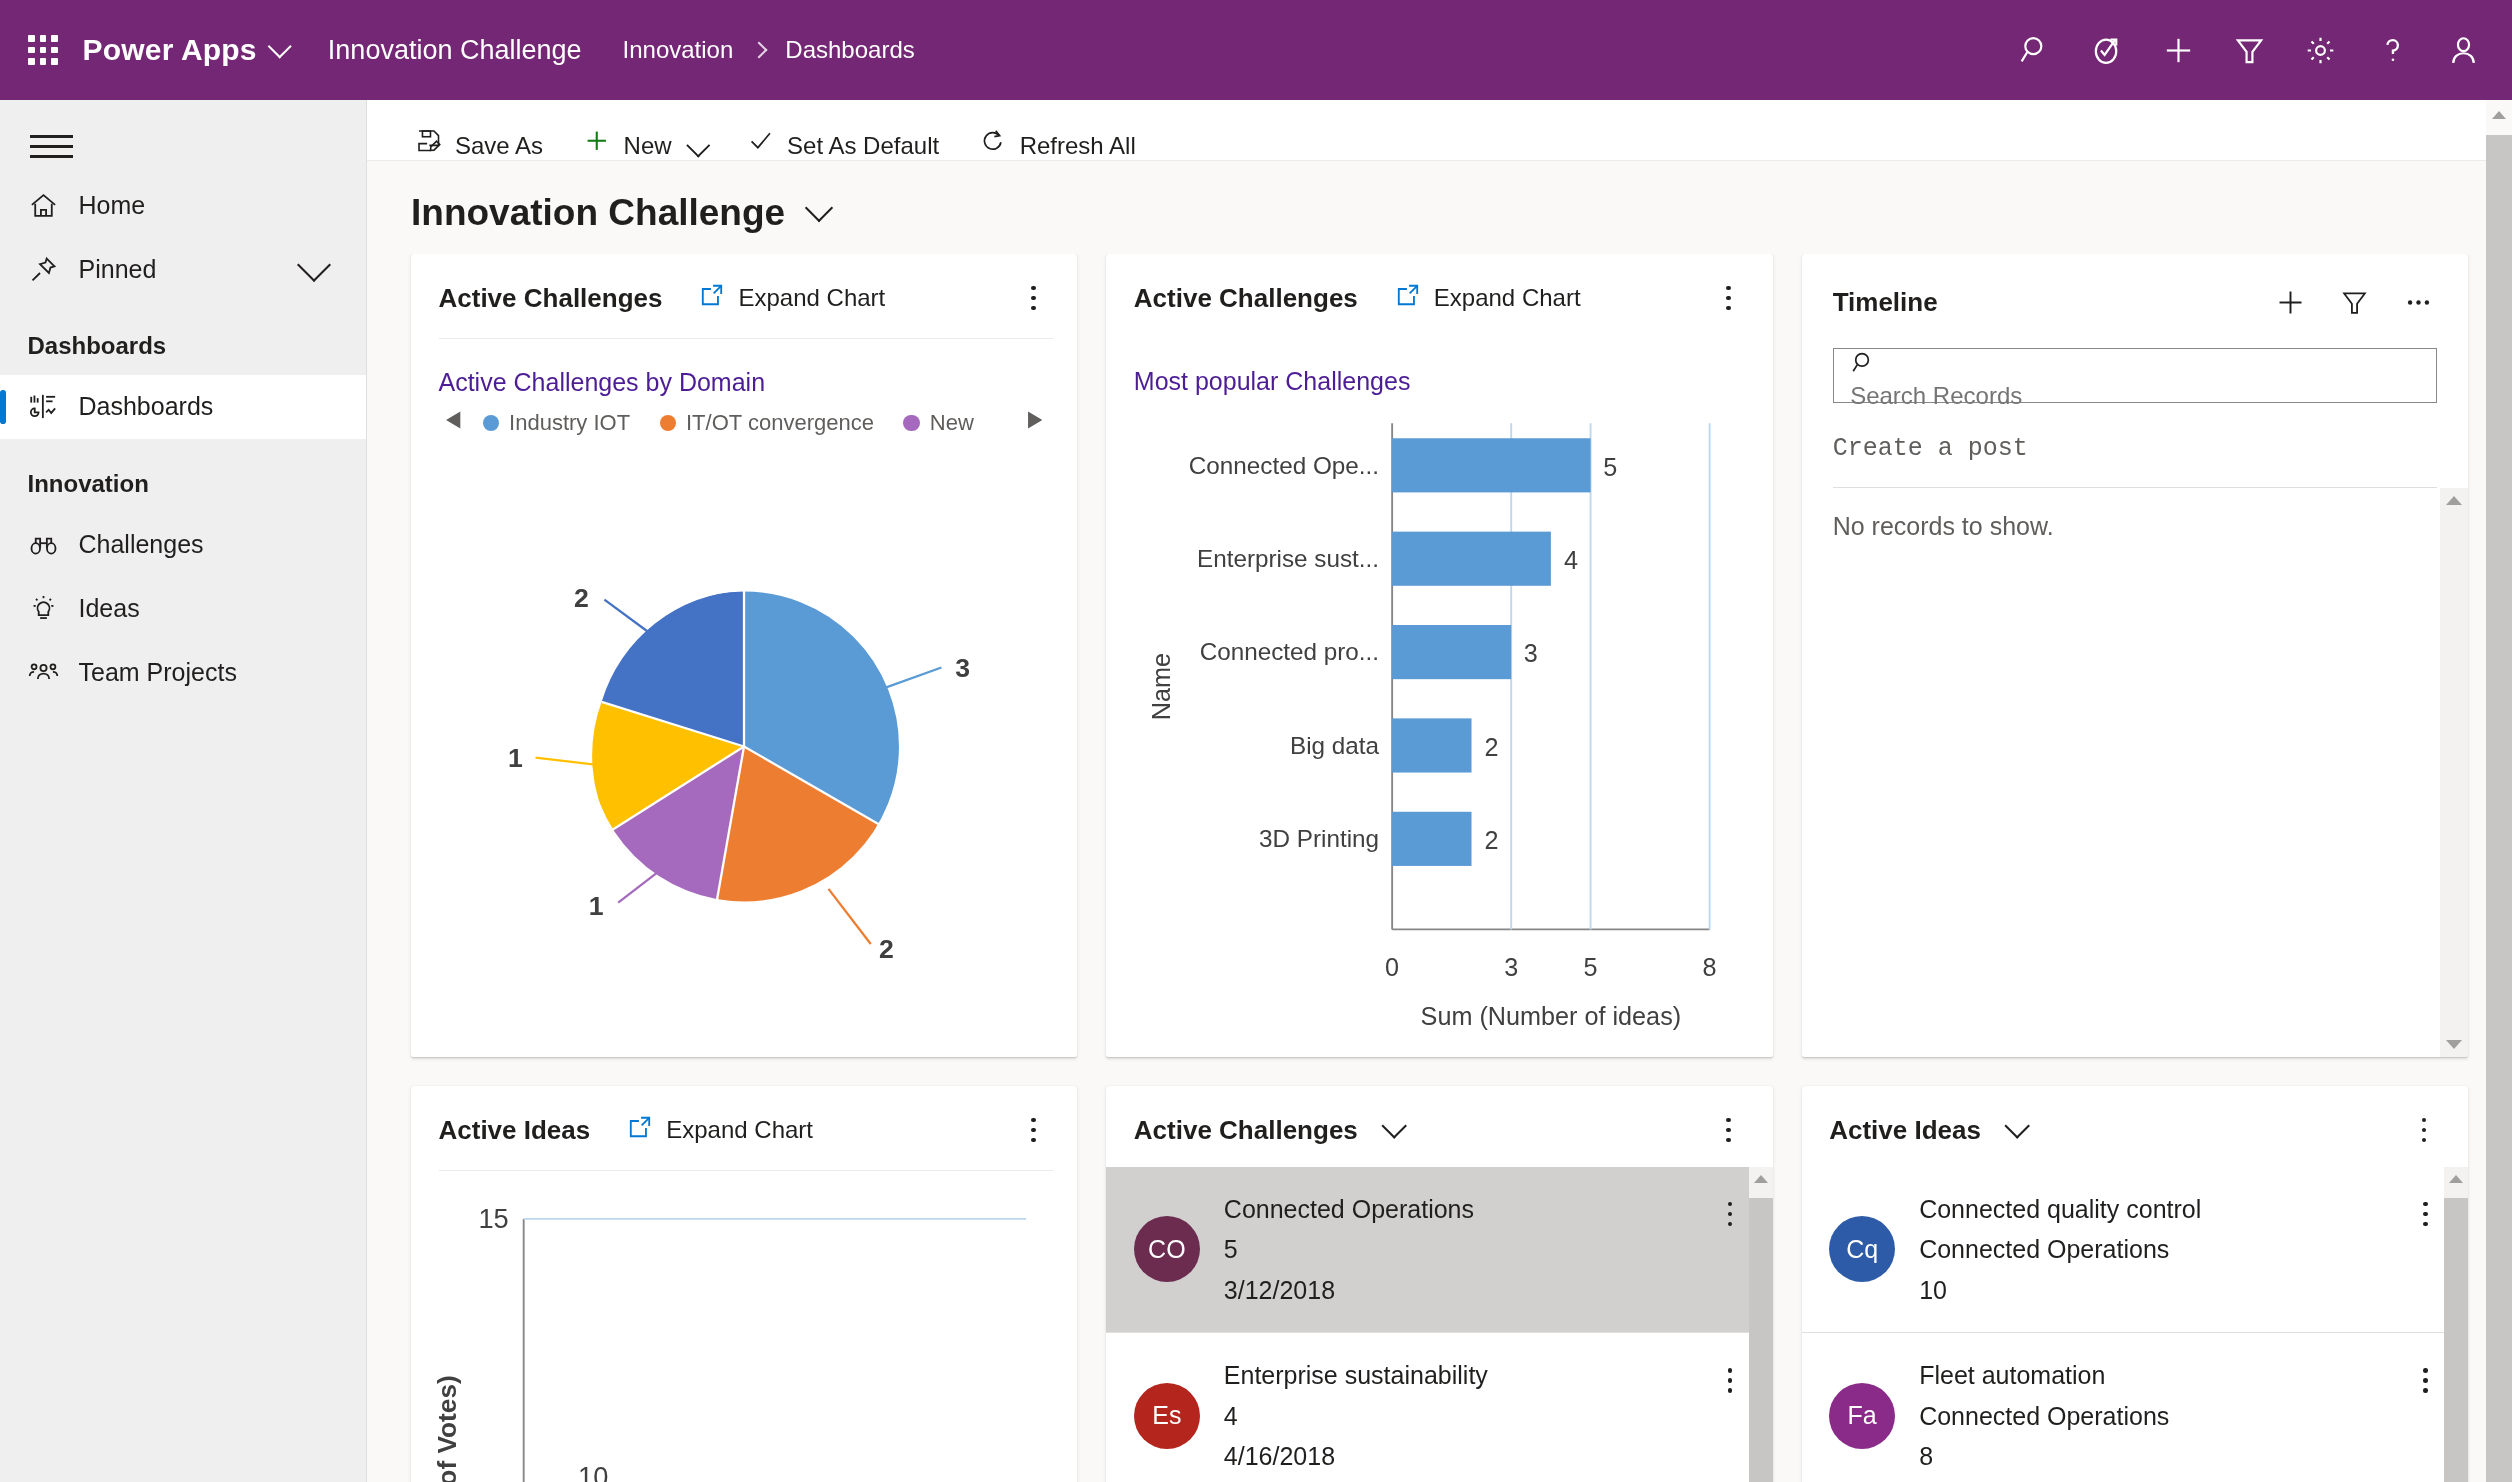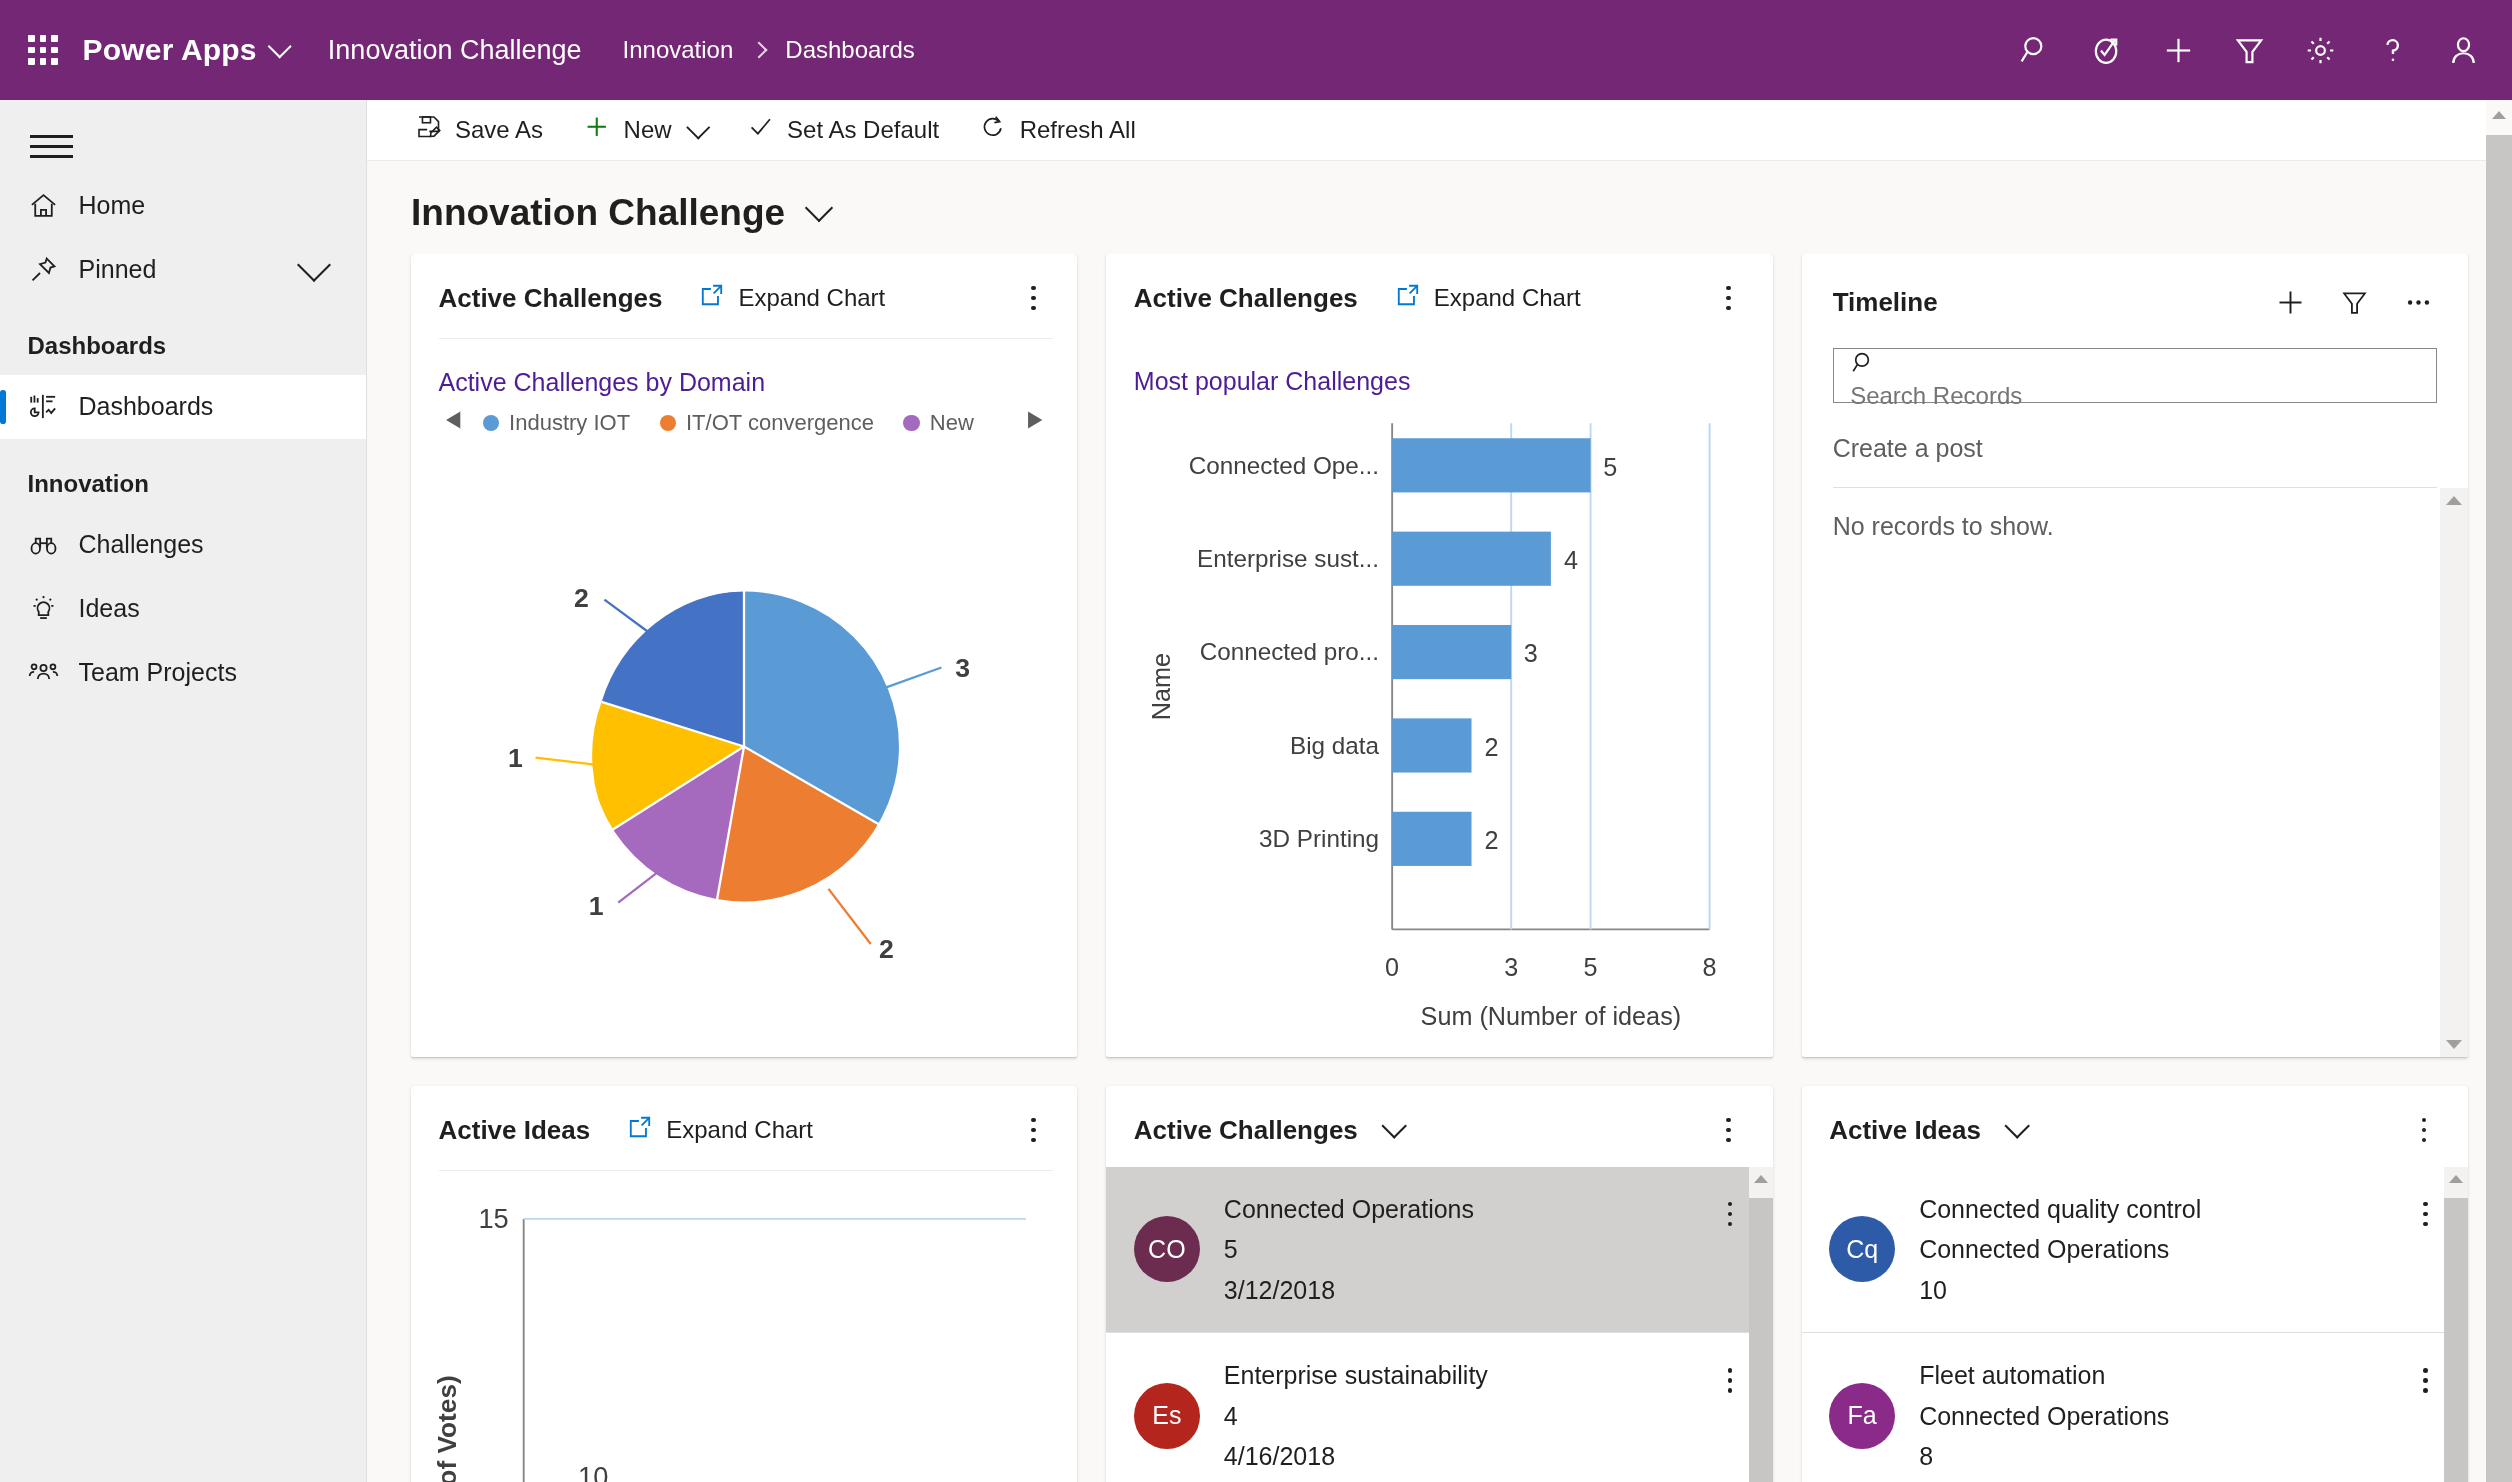--- a/index.html
+++ b/index.html
@@ -81,21 +81,21 @@
     font-size: 24px; font-weight: 700; padding: 31px 0 14.7px 27.5px; color: #201f1e;
   }
 
   
   .main { flex: 1; display: flex; flex-direction: column; background: #faf9f8; overflow: hidden; position: relative; }
   .cmdbar {
     height: 61px; background: #ffffff; border-bottom: 0.9px solid #edebe9;
     display: flex; align-items: center; padding-left: 27.5px; gap: 0;
   }
   .cmd {
-    display: flex; align-items: center; height: 100%; padding: 0 20px;
+    display: flex; align-items: flex-end; height: 100%; padding: 0 20px;
     font-size: 24px; cursor: pointer; color: #201f1e; gap: 13px;
   }
   .cmd-chev {
     width: 16.5px; height: 16.5px; border-right: 2.8px solid #201f1e; border-bottom: 2.8px solid #201f1e;
     transform: rotate(45deg); margin-bottom: 6.4px; margin-left: 5.5px;
   }
 
   .pagehead { padding: 31px 0 20px 44px; display: flex; align-items: center; }
   .pagetitle { font-size: 37px; font-weight: 600; color: #201f1e; }
   .pagechev {
@@ -149,21 +149,21 @@
   .tlactions { margin-left: auto; display: flex; align-items: center; gap: 20px; }
   .tlbtn { width: 44px; height: 44px; display: flex; align-items: center; justify-content: center; cursor: pointer; }
   .searchbox {
     margin: 24px 31px 0 31px; height: 55px; border: 0.9px solid #8a8886;
     display: flex; align-items: flex-start; padding: 0 16.5px; gap: 2px; background: #fff; flex-direction: column;
   }
   .searchbox input {
     border: 0; outline: 0; flex: 1; font-size: 24px; color: #605e5c;
     font-family: "Liberation Sans", sans-serif; background: transparent;
   }
-  .createpost { font-size: 25px; color: #605e5c; padding: 31px 0 24px 31px; }
+  .createpost { font-size: 25px; color: #605e5c; padding: 31px 0 24px 31px; font-family: Liberation Mono, monospace; }
   .tlsep { height: 0.9px; background: #e1dfdd; margin: 0 31px; }
   .tlbody { flex: 1; display: flex; position: relative; }
   .tltext { font-size: 25px; color: #605e5c; padding: 24px 0 0 31px; }
   .vscroll {
     position: absolute; right: 0; top: 0; bottom: 0; width: 27.5px;
     background: #f3f2f1; display: flex; flex-direction: column; justify-content: space-between;
     align-items: center; padding: 8.3px 0; cursor: pointer;
   }
   .varrow { width: 0; height: 0; border-left: 8.3px solid transparent; border-right: 8.3px solid transparent; }
   .varrow.up { border-bottom: 9.2px solid #a19f9d; }

